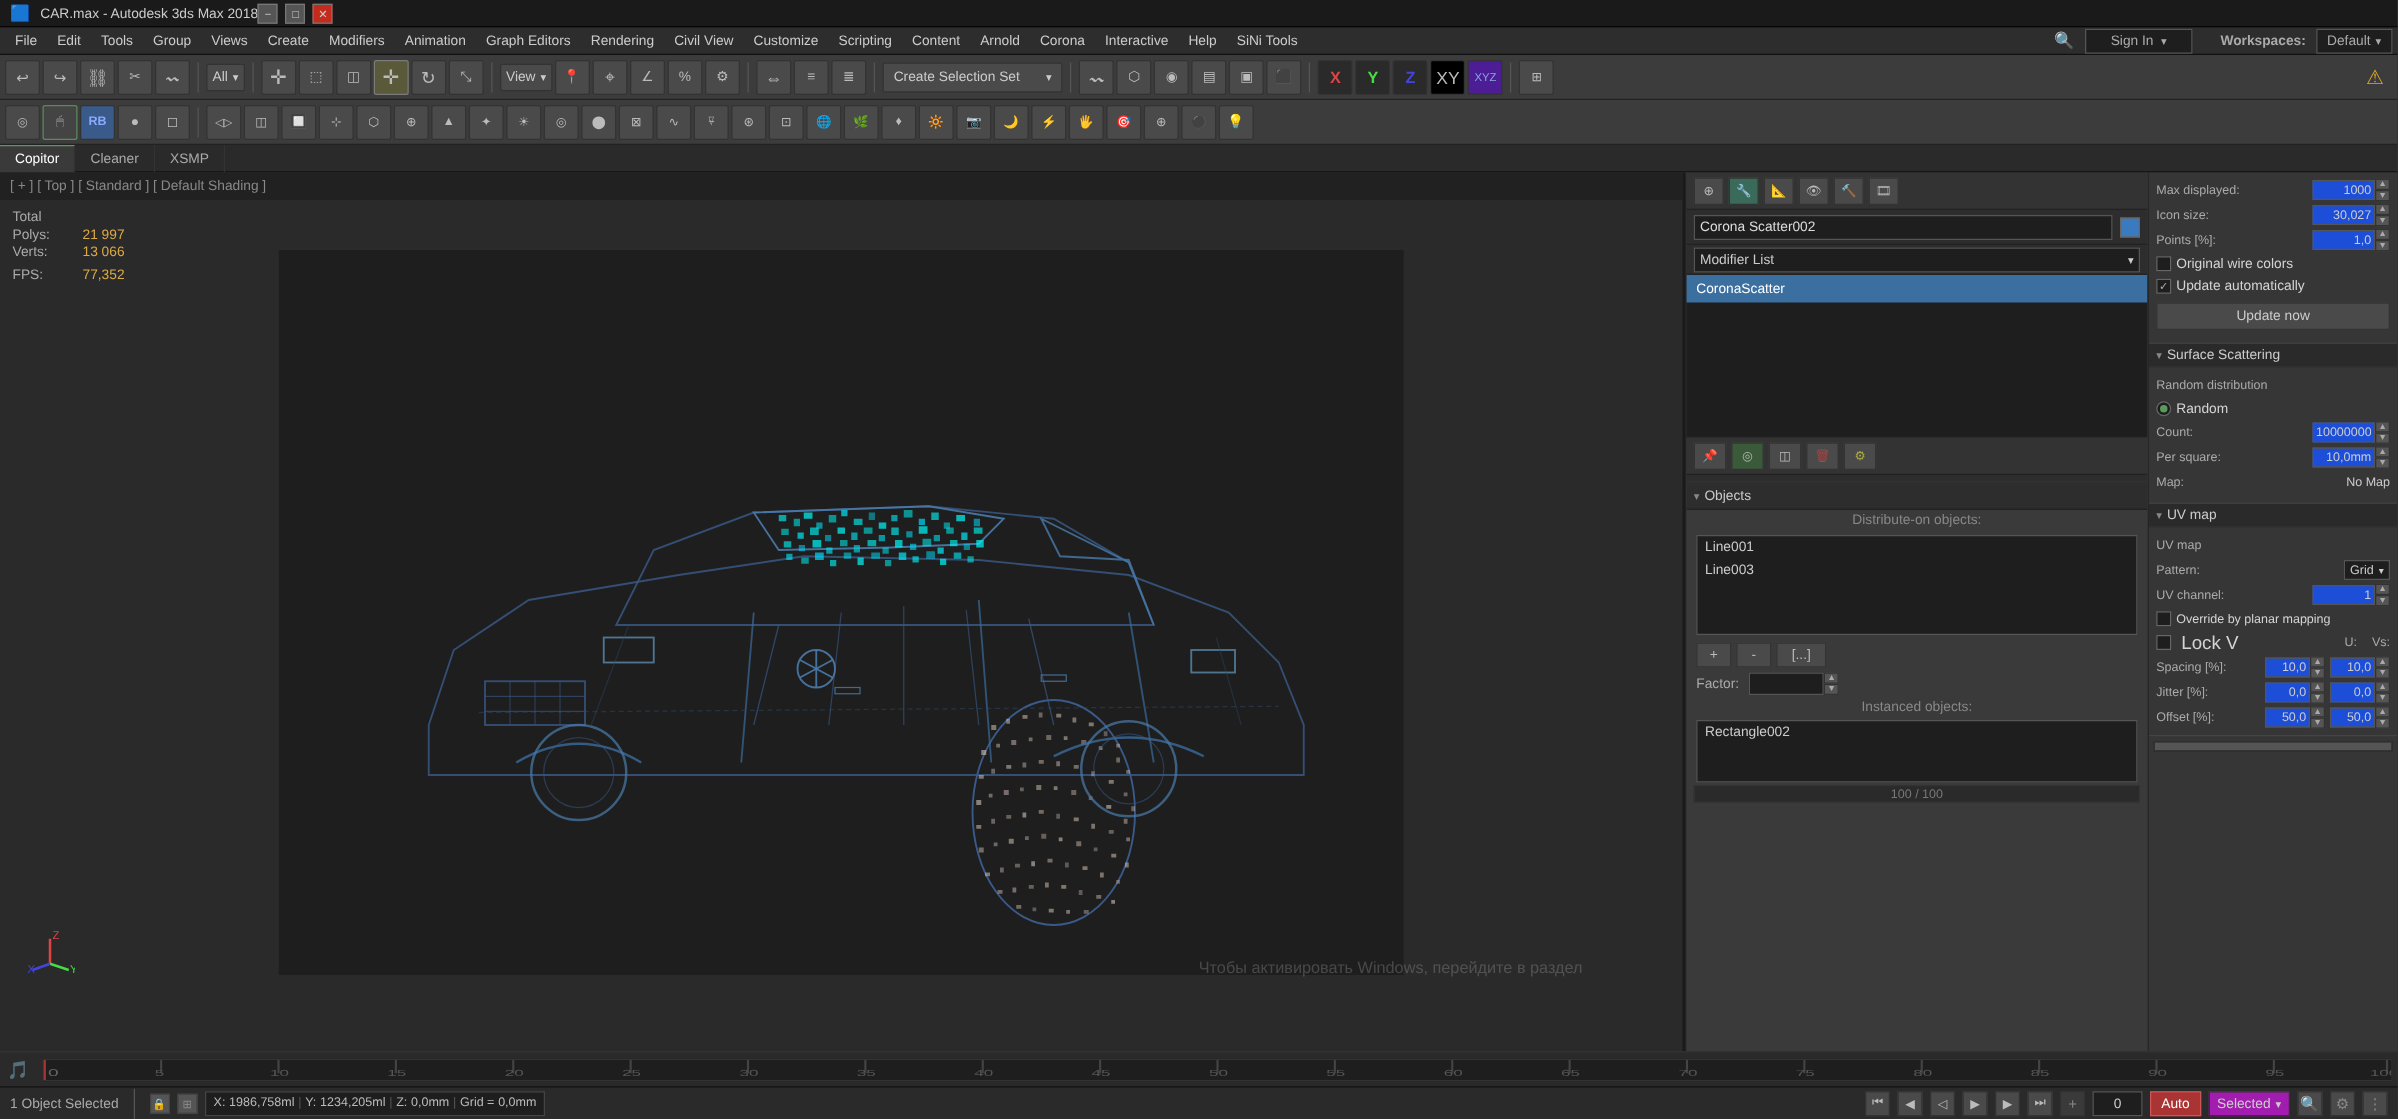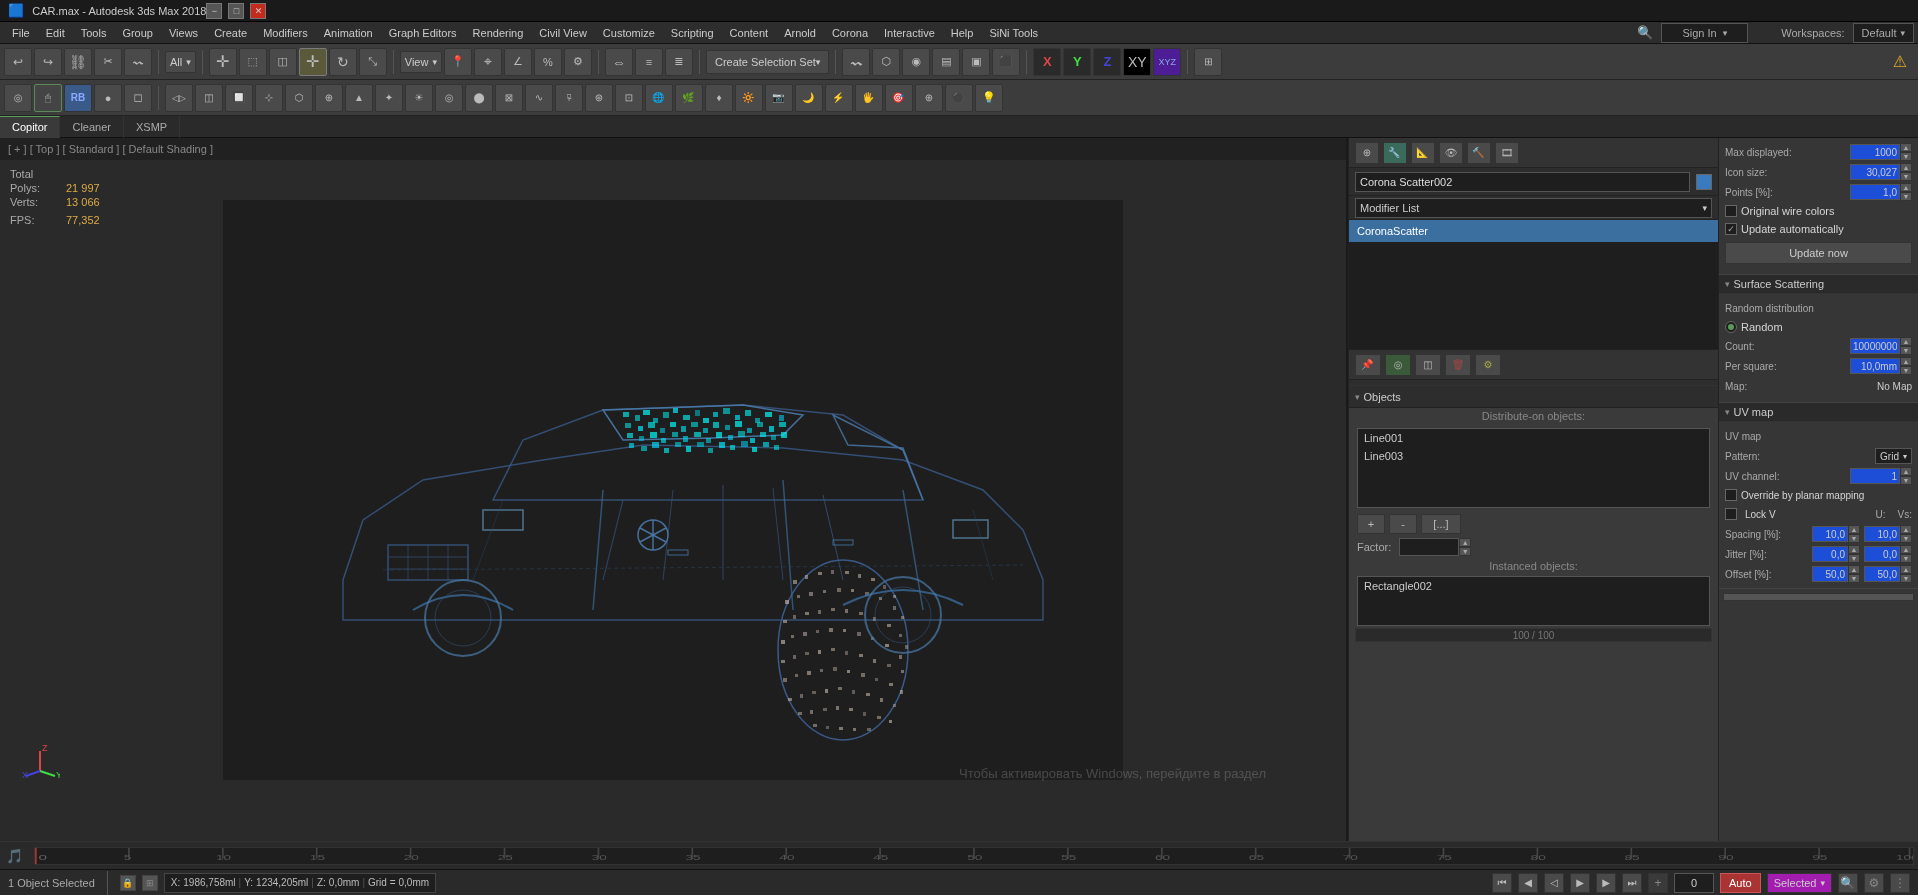--- a/index.html
+++ b/index.html
@@ -95,21 +95,21 @@
     }
     .create-selection-btn {
       height: 24px;
       background: #4a4a4a;
       border: 1px solid #333;
       border-radius: 2px;
       color: #ccc;
       font-size: 11px;
       padding: 0 8px;
       cursor: pointer;
-      display: flex; align-items: center; gap: 0;
+      display: flex; align-items: center; gap: 21px;
     }
 
     
     .signin-area {
       display: flex; align-items: center; gap: 8px;
       margin-left: auto;
       font-size: 11px; color: #aaa;
     }
 
     
@@ -574,21 +574,21 @@
   <div class="menu-item">Corona</div>
   <div class="menu-item">Interactive</div>
   <div class="menu-item">Help</div>
   <div class="menu-item">SiNi Tools</div>
   <div class="signin-area">
     <span style="font-size:13px;">🔍</span>
     <div style="background:#1e1e1e;border:1px solid #555;padding:1px 20px;height:20px;display:flex;align-items:center;">
       <span>Sign In</span>
       <span style="margin-left:6px; font-size:9px;">▾</span>
     </div>
-    <span style="margin-left:25px;">Workspaces:</span>
+    <span style="margin-left:14px;font-weight:bold;">Workspaces:</span>
     <div style="background:#1e1e1e;border:1px solid #555;padding:1px 8px;height:20px;display:flex;align-items:center;">
       <span>Default</span>
       <span style="margin-left:4px; font-size:9px;">▾</span>
     </div>
   </div>
 </div>
 
 <div id="toolbar-row1">
   <div class="tb-btn">↩</div>
   <div class="tb-btn">↪</div>
@@ -1146,21 +1146,21 @@
           </div>
         </div>
       </div>
       <div class="far-checkbox-row">
         <div class="checkbox"></div>
         <span style="font-size:10px;">Override by planar mapping</span>
       </div>
 
       <div class="far-prop-row" style="gap:8px;">
         <div class="checkbox"></div>
-        <span style="font-size:10px;">Lock V</span>
+        <span style="font-size:15px;">Lock V</span>
         <span style="color:#aaa; font-size:10px; margin-left:auto;">U:</span>
         <span style="color:#aaa; font-size:10px; margin-left:4px;">Vs:</span>
       </div>
 
       <div class="far-prop-row">
         <span class="far-prop-label">Spacing [%]:</span>
         <div class="input-with-spin">
           <input class="far-prop-input" type="text" value="10,0" style="width: 36px;">
           <div class="spin-pair">
             <div class="spin-up">▲</div>

